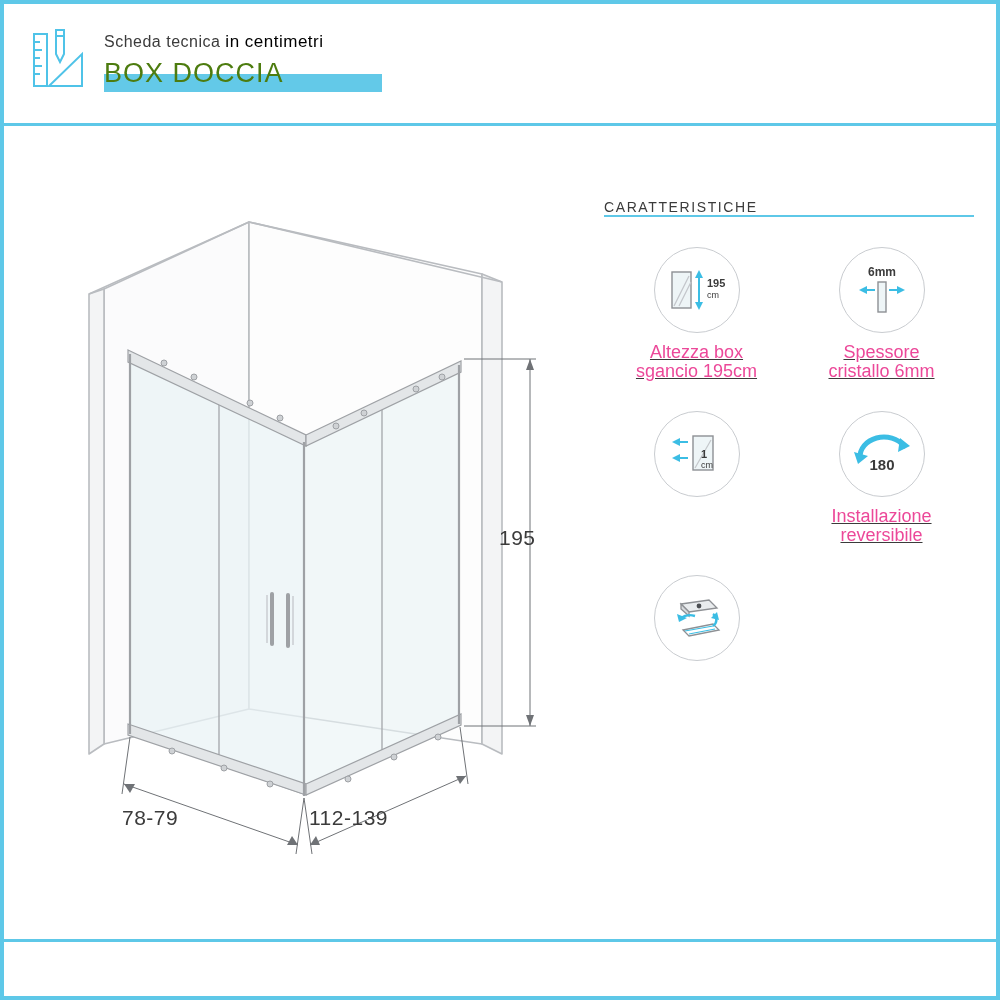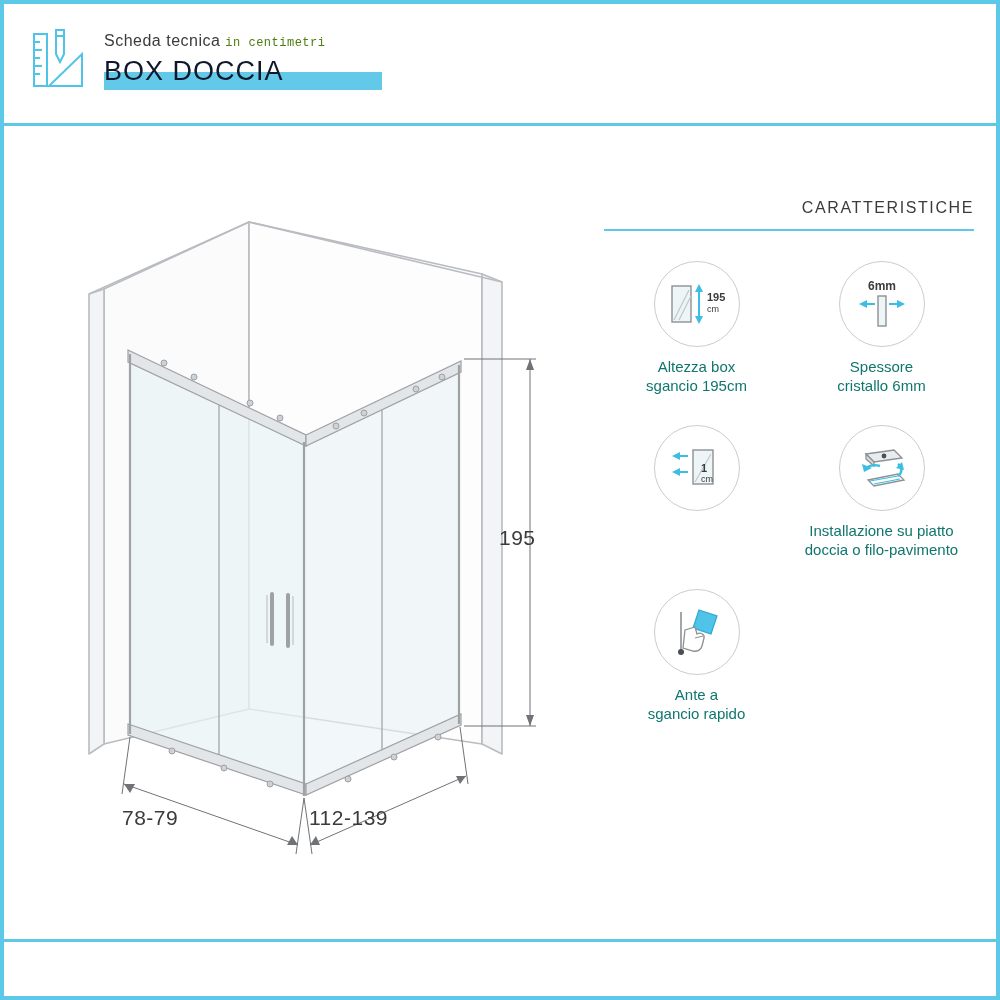--- a/index.html
+++ b/index.html
@@ -46,35 +46,34 @@
     font-size: 16px;
     letter-spacing: 0.5px;
     color: #3b3b3b;
     white-space: nowrap;
   }
   .title-row1 .bold {
     font-weight: normal;
   }
   .title-row1 .light {
     font-weight: normal;
-    font-size: 12px;
-    color: #4d7c0f;
-    font-family: Liberation Mono, monospace;
+    font-size: 17px;
+    color: #000000;
   }
   .title-row2 {
     margin-top: 6px;
     position: relative;
     display: inline-block;
   }
   .title-row2 .bigtitle {
     position: relative;
     z-index: 2;
     font-size: 27px;
     letter-spacing: 1px;
-    color: #0f172a;
+    color: #4d7c0f;
     padding-right: 6px;
   }
   .title-underline {
     position: absolute;
     left: 0;
     top: 16px;
     width: 278px;
     height: 18px;
     background: #63c9e8;
     z-index: 1;
@@ -117,60 +116,60 @@
   .dim-138 { left: 245px; top: 652px; }
 
   
   .features {
     position: absolute;
     left: 600px;
     top: 195px;
     width: 370px;
   }
   .features-title {
-    text-align: right;
-    font-size: 16px;
+    text-align: left;
+    font-size: 14px;
     letter-spacing: 1.6px;
     color: #3b3b3b;
-    padding-bottom: 12px;
   }
   .features-underline {
     width: 100%;
     height: 2px;
     background: #5ec8e8;
     margin-bottom: 30px;
   }
   .feature-grid {
     display: flex;
     flex-wrap: wrap;
   }
   .feature {
     width: 50%;
     box-sizing: border-box;
     margin-bottom: 30px;
     text-align: center;
+    text-decoration: underline;
   }
   .feature .circle-wrap {
     display: flex;
     justify-content: center;
     margin-bottom: 10px;
   }
   .circle {
     width: 86px;
     height: 86px;
     border-radius: 50%;
     border: 1.6px solid #c9ccd0;
     position: relative;
     box-sizing: border-box;
     background: #ffffff;
   }
   .feature .caption {
-    font-size: 15px;
+    font-size: 18px;
     line-height: 19px;
-    color: #0f766e;
+    color: #ec4899;
   }
 </style>
 </head>
 <body>
 
 <div class="page">
 
   <div class="header">
 
     <div class="header-icon">
@@ -344,59 +343,54 @@
               <polygon points="17,30 25,26 25,34" fill="#3bbde4"></polygon>
               <line x1="20" y1="46" x2="33" y2="46" stroke="#3bbde4" stroke-width="2"></line>
               <polygon points="17,46 25,42 25,50" fill="#3bbde4"></polygon>
               <text x="46" y="46" font-family="Liberation Sans, sans-serif" font-size="11" font-weight="bold" fill="#3b3b3b">1</text>
               <text x="46" y="56" font-family="Liberation Sans, sans-serif" font-size="9" fill="#3b3b3b">cm</text>
             </svg>
           </div>
         </div>
       </div>
 
+      <div class="feature">
+        <div class="circle-wrap">
+          <div class="circle">
+            <svg width="84" height="84" viewBox="0 0 84 84">
+              <path d="M20 46 A24 20 0 0 1 64 34" fill="none" stroke="#3bbde4" stroke-width="5" stroke-linecap="round"></path>
+              <polygon points="18,52 28,44 14,40" fill="#3bbde4"></polygon>
+              <polygon points="60,26 70,34 58,40" fill="#3bbde4"></polygon>
+              <text x="42" y="58" text-anchor="middle" font-family="Liberation Sans, sans-serif" font-size="15" font-weight="bold" fill="#3b3b3b">180</text>
+            </svg>
+          </div>
+        </div>
+        <div class="caption">
+          <div>Installazione</div>
+          <div>reversibile</div>
+        </div>
+      </div>
 
       <div class="feature">
         <div class="circle-wrap">
           <div class="circle">
             <svg width="84" height="84" viewBox="0 0 84 84">
               <polygon points="26,28 54,24 62,32 34,36" fill="#e9ecee" stroke="#8d9094" stroke-width="1.3"></polygon>
               <polygon points="26,28 34,36 34,40 26,33" fill="#d8dbde" stroke="#8d9094" stroke-width="1.3"></polygon>
               <circle cx="44" cy="30" r="2.4" fill="#4b4e52"></circle>
               <polygon points="28,54 58,48 64,54 34,60" fill="#ffffff" stroke="#8d9094" stroke-width="1.3"></polygon>
               <line x1="30" y1="55" x2="58" y2="50" stroke="#3bbde4" stroke-width="1.2"></line>
               <line x1="34" y1="58" x2="60" y2="53" stroke="#3bbde4" stroke-width="1.2"></line>
               <path d="M26 42 A12 8 0 0 1 40 40" fill="none" stroke="#3bbde4" stroke-width="2.4"></path>
               <polygon points="24,46 32,42 22,38" fill="#3bbde4"></polygon>
               <path d="M58 38 A10 8 0 0 1 58 50" fill="none" stroke="#3bbde4" stroke-width="2.4"></path>
               <polygon points="62,36 56,42 64,44" fill="#3bbde4"></polygon>
             </svg>
           </div>
         </div>
-        <div class="caption">
-          <div>Installazione su piatto</div>
-          <div>doccia o filo-pavimento</div>
-        </div>
-      </div>
-
-      <div class="feature">
-        <div class="circle-wrap">
-          <div class="circle">
-            <svg width="84" height="84" viewBox="0 0 84 84">
-              <line x1="26" y1="22" x2="26" y2="62" stroke="#8d9094" stroke-width="1.6"></line>
-              <circle cx="26" cy="62" r="3" fill="#4b4e52"></circle>
-              <polygon points="44,20 62,26 56,44 38,38" fill="#4fc3e8" stroke="#2fa7d0" stroke-width="1.2"></polygon>
-              <path d="M30 40 l10 -3 l2 7 c3 -2 8 0 7 4 l-2 8 c-1 4 -5 6 -9 5 l-10 -3 z" fill="#ffffff" stroke="#8d9094" stroke-width="1.3"></path>
-              <line x1="40" y1="48" x2="48" y2="46" stroke="#8d9094" stroke-width="1"></line>
-            </svg>
-          </div>
-        </div>
-        <div class="caption">
-          <div>Ante a</div>
-          <div>sgancio rapido</div>
-        </div>
-      </div>
+      </div>
+
 
     </div>
   </div>
 
   <div class="footer-rule"></div>
 </div>
 
 </body></html>

